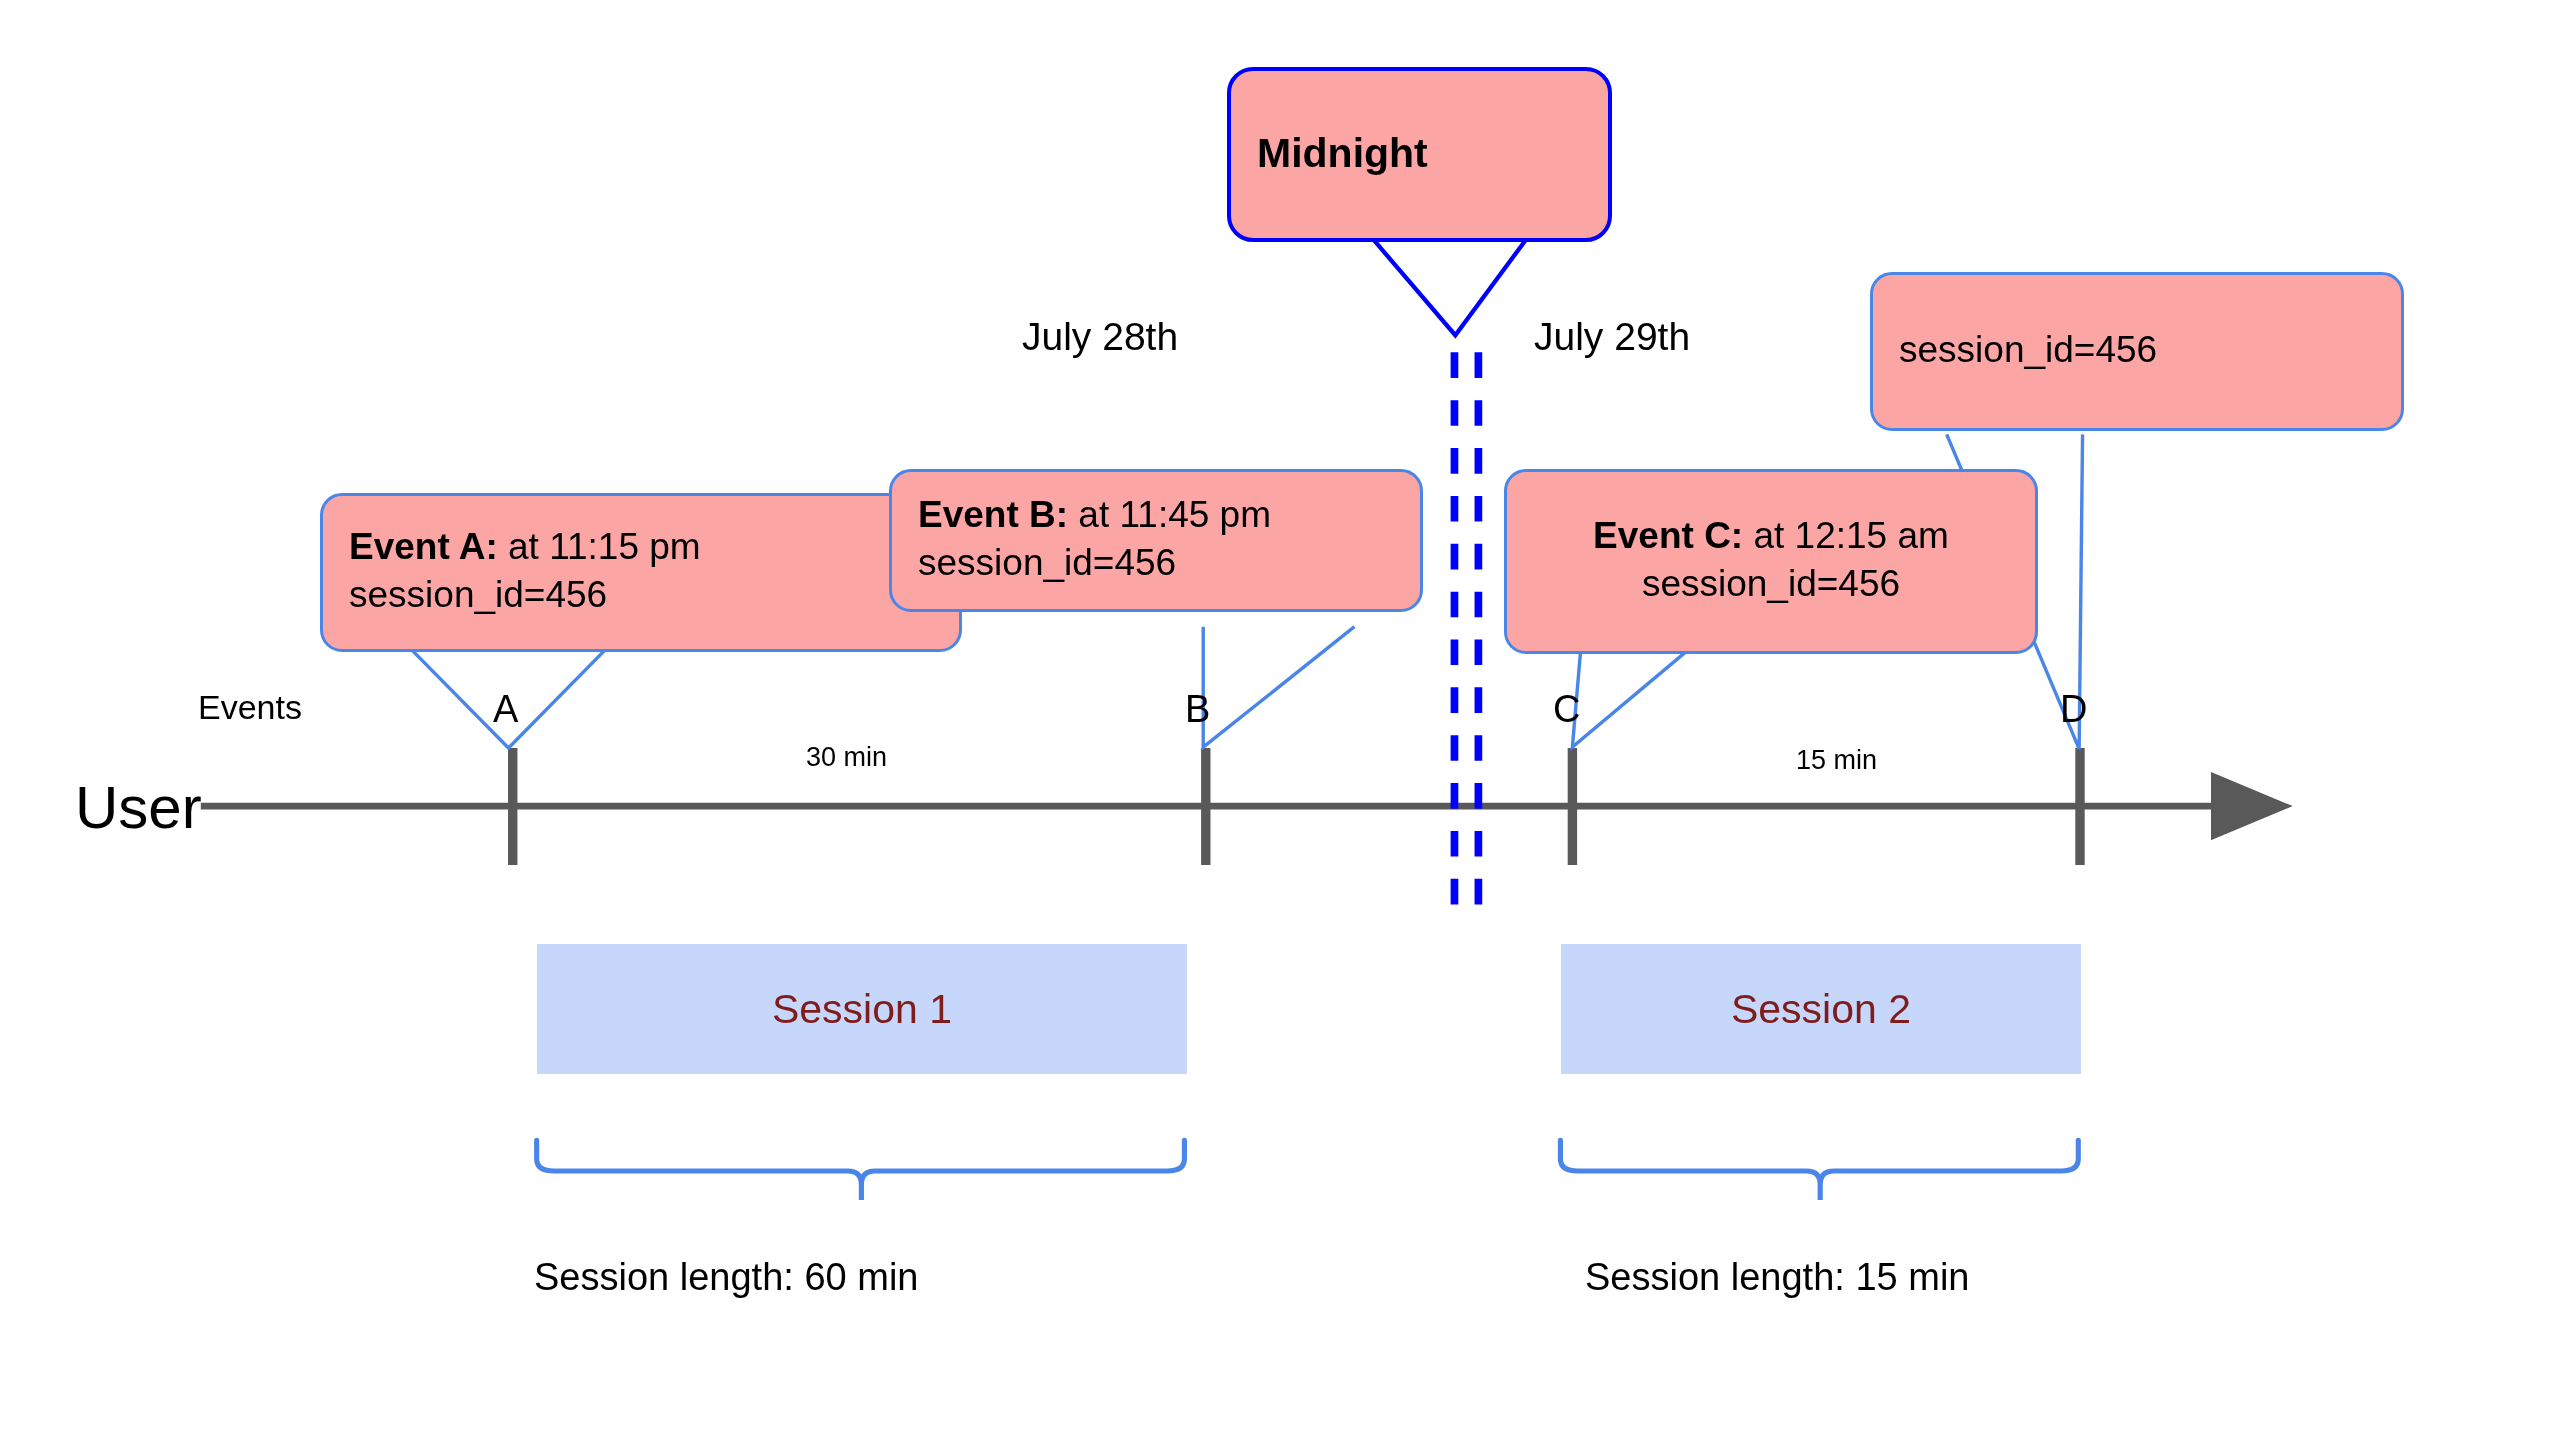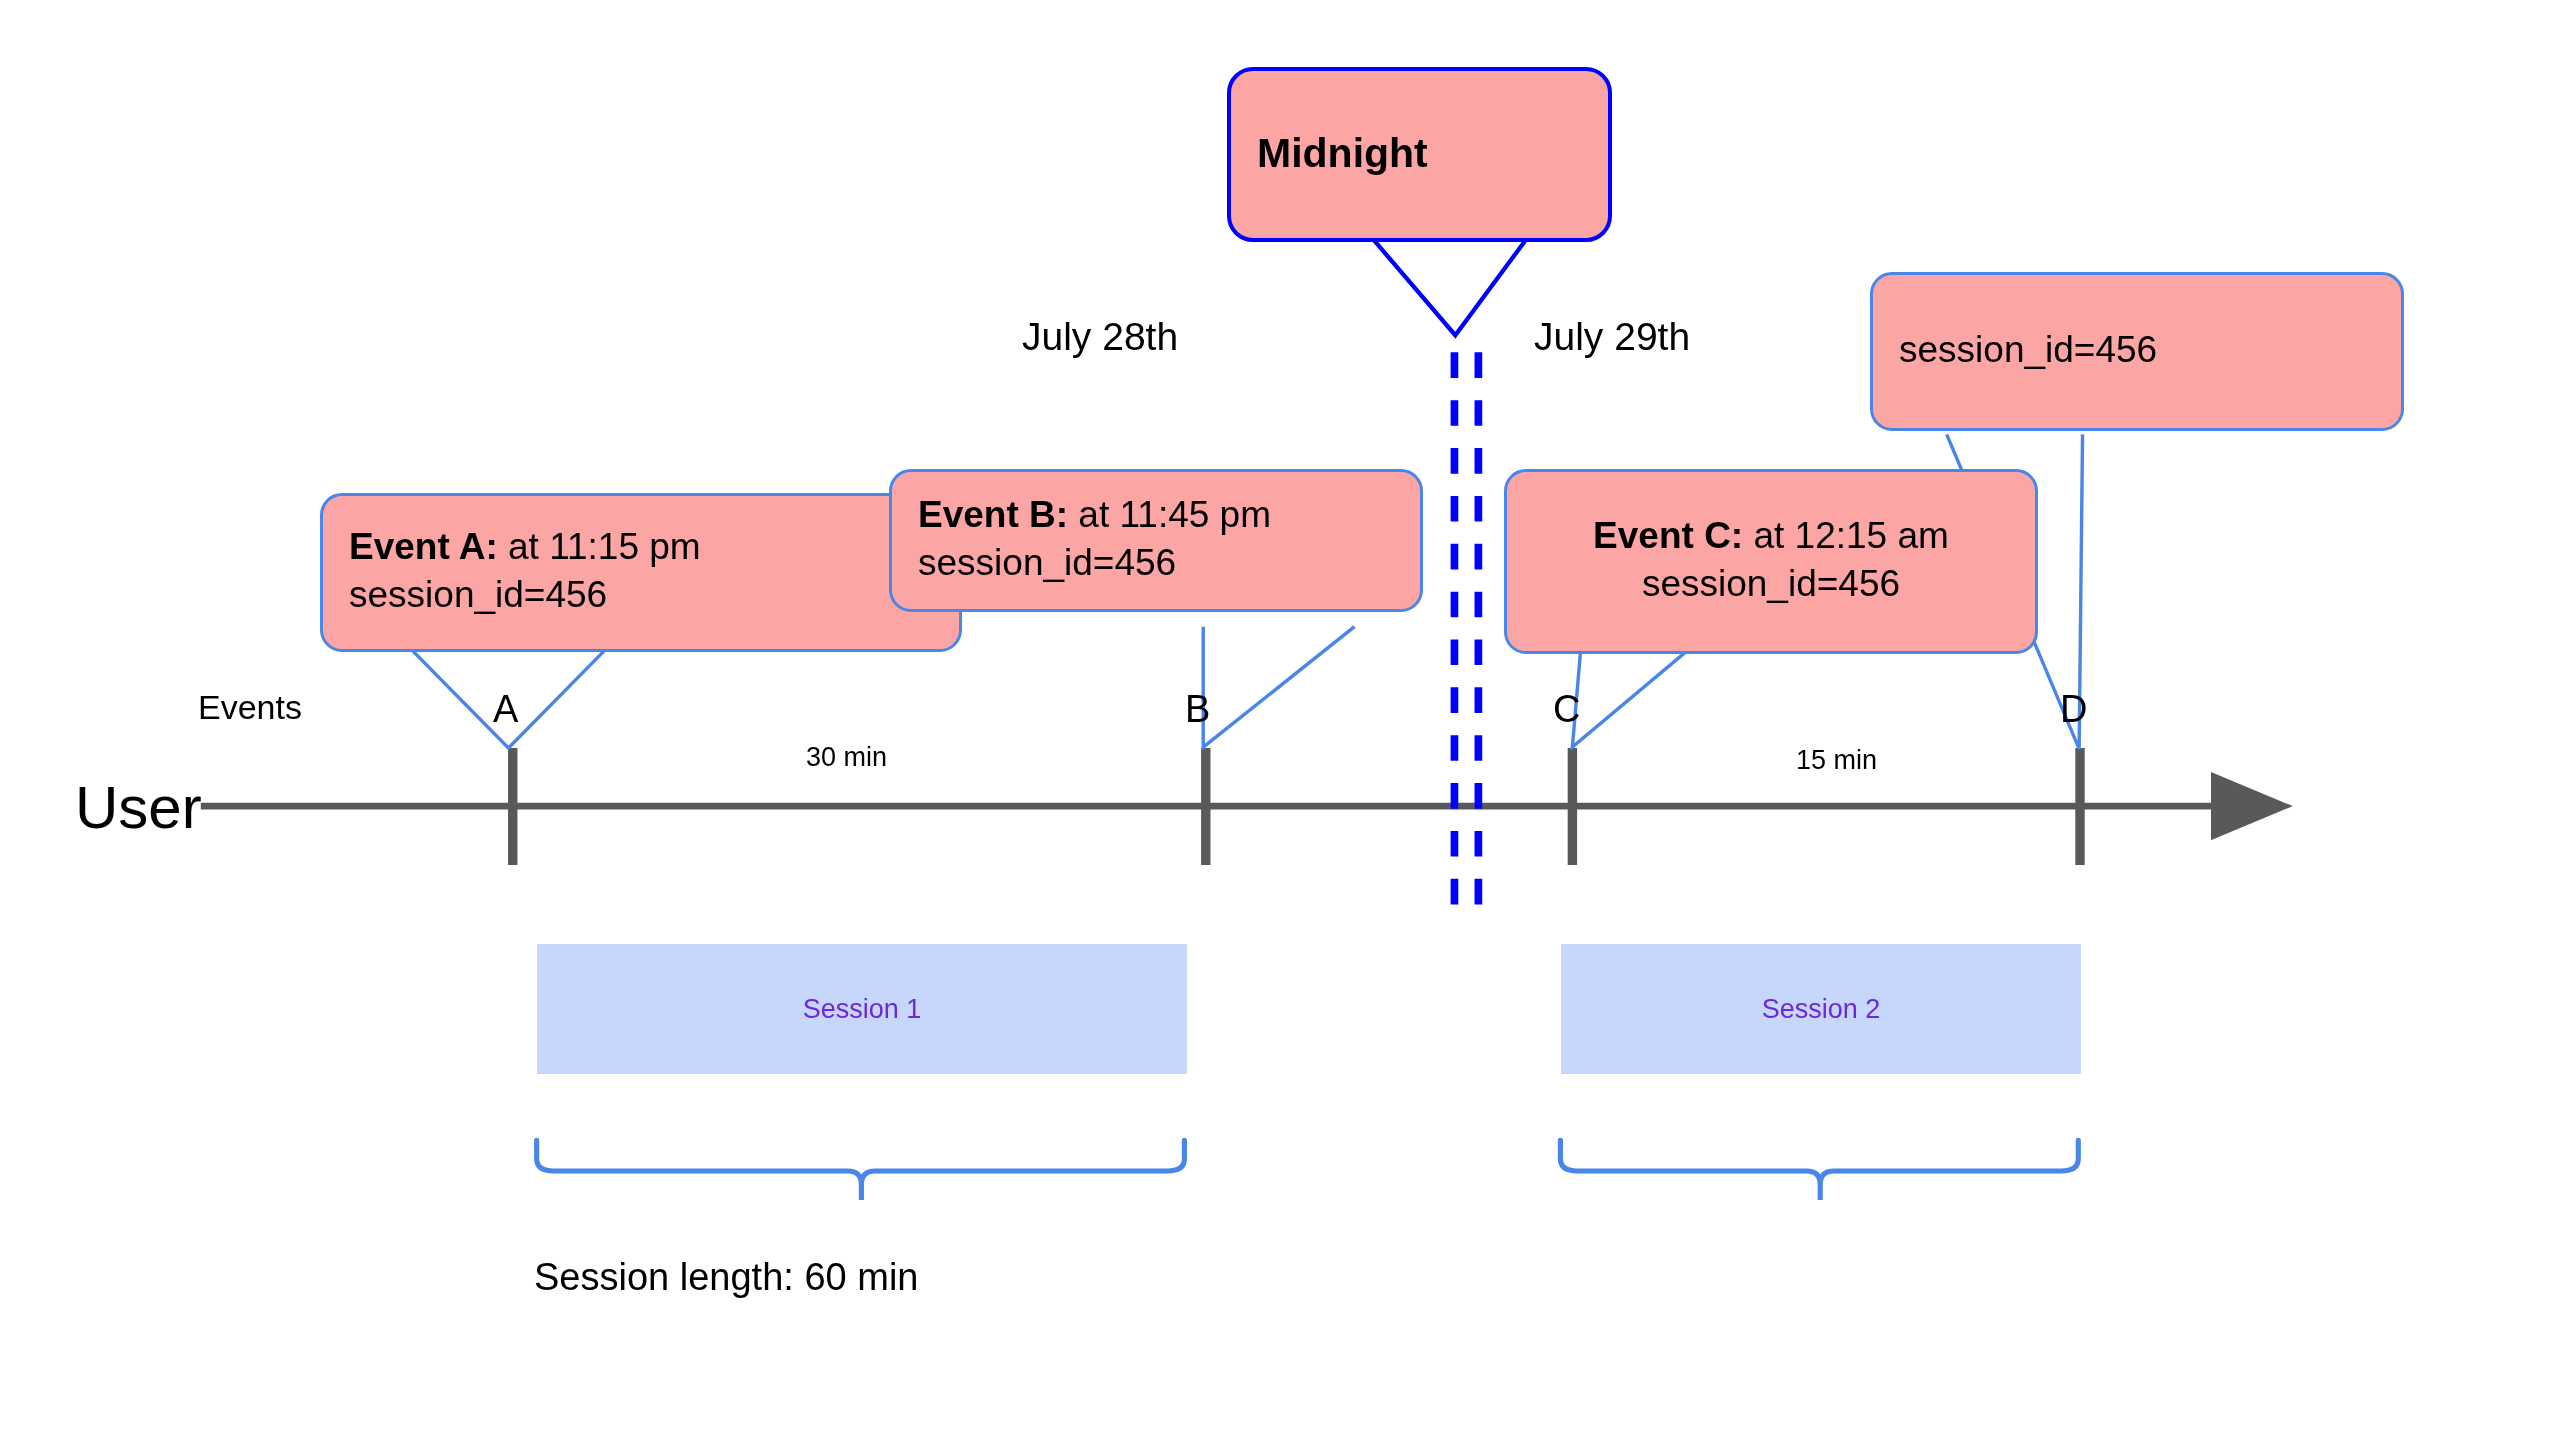--- a/index.html
+++ b/index.html
@@ -15,21 +15,21 @@
           padding:12px 26px 15.4px 26px;}
   .bubble .ln{font-size:37px;line-height:1.28;white-space:nowrap;color:#000;}
   .bubble .ln b{font-weight:bold;}
   .bubble.midnight{border-color:#0000ff;border-width:4.3px;border-radius:26px;
           align-items:flex-start;justify-content:center;}
   .bubble.midnight .ln{font-size:41px;font-weight:bold;}
 
   
   .sessbar{position:absolute;background:#c6d7fb;display:flex;
            align-items:center;justify-content:center;}
-  .sessbar span{font-size:27px;color:#6d28d9;}
+  .sessbar span{font-size:41px;color:#7f1d1d;}
 
   
   .lbl{position:absolute;white-space:nowrap;color:#000;}
   .lbl.user{font-size:60px;}
   .lbl.events{font-size:34px;}
   .lbl.date{font-size:39px;}
   .lbl.tick{font-size:38px;}
   .lbl.dur{font-size:27px;}
   .lbl.slen{font-size:38px;}
 </style>
@@ -114,15 +114,16 @@
   <div class="lbl dur" style="left:1772px;top:745px;margin-left:24px;">15 min</div>
 
   <div class="sessbar" style="left:537px;top:944px;width:650px;height:130px;">
     <span>Session 1</span>
   </div>
   <div class="sessbar" style="left:1561px;top:944px;width:520px;height:130px;">
     <span>Session 2</span>
   </div>
 
   <div class="lbl slen" style="left:534px;top:1256px;">Session length: 60 min</div>
+  <div class="lbl slen" style="left:1585px;top:1256px;">Session length: 15 min</div>
 
 </div>
 
 
 </body></html>

